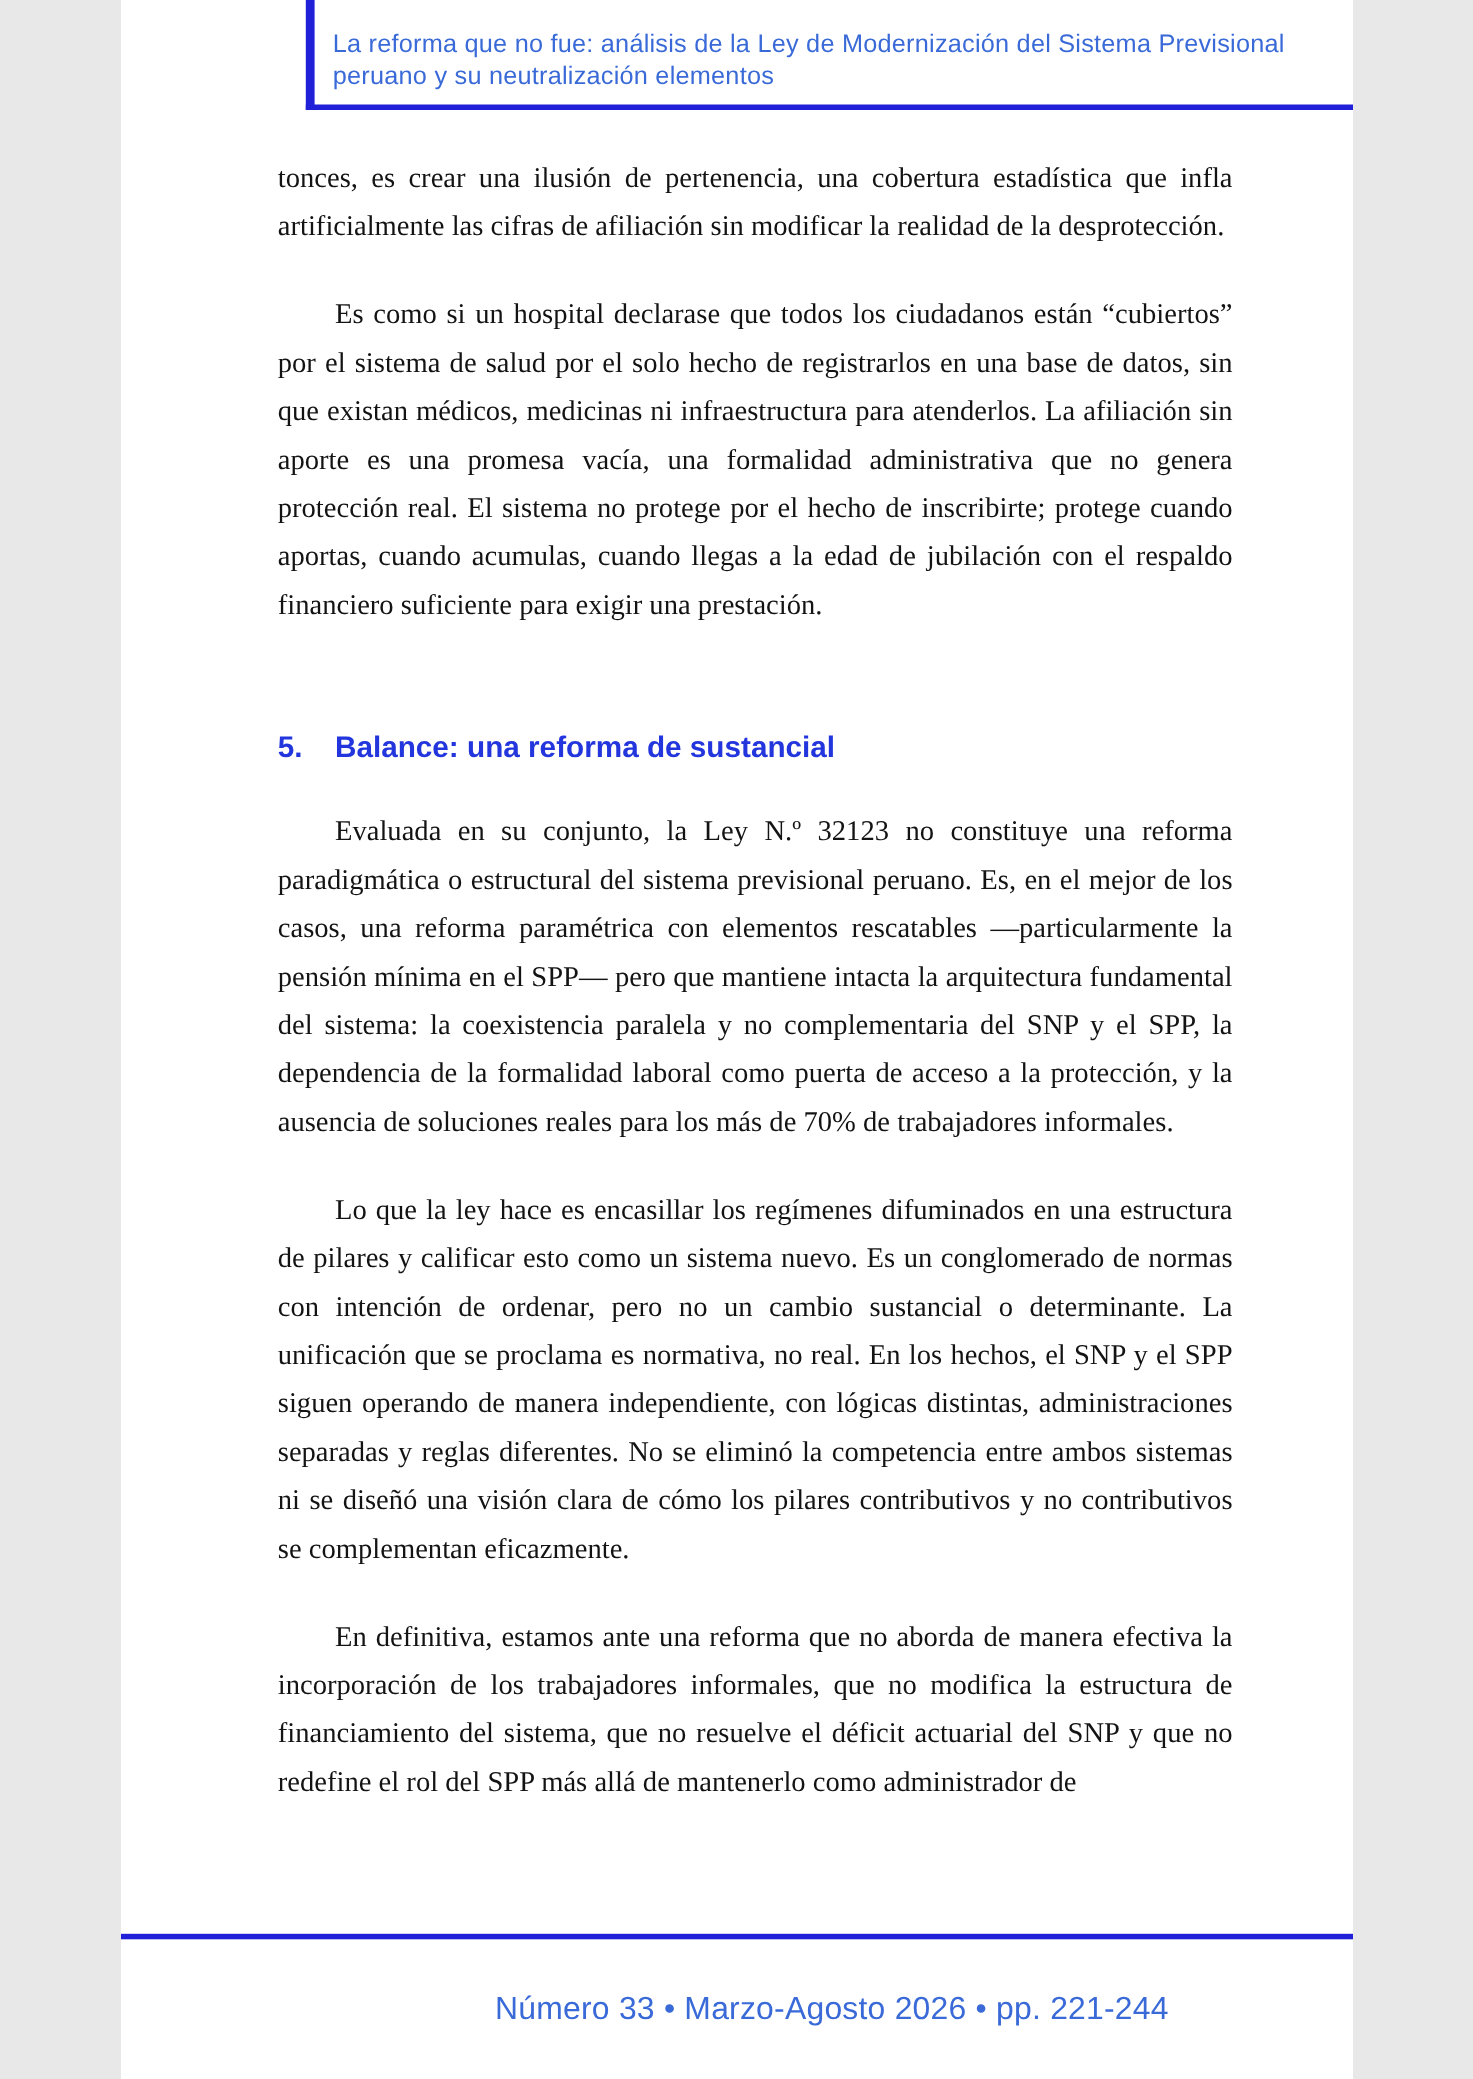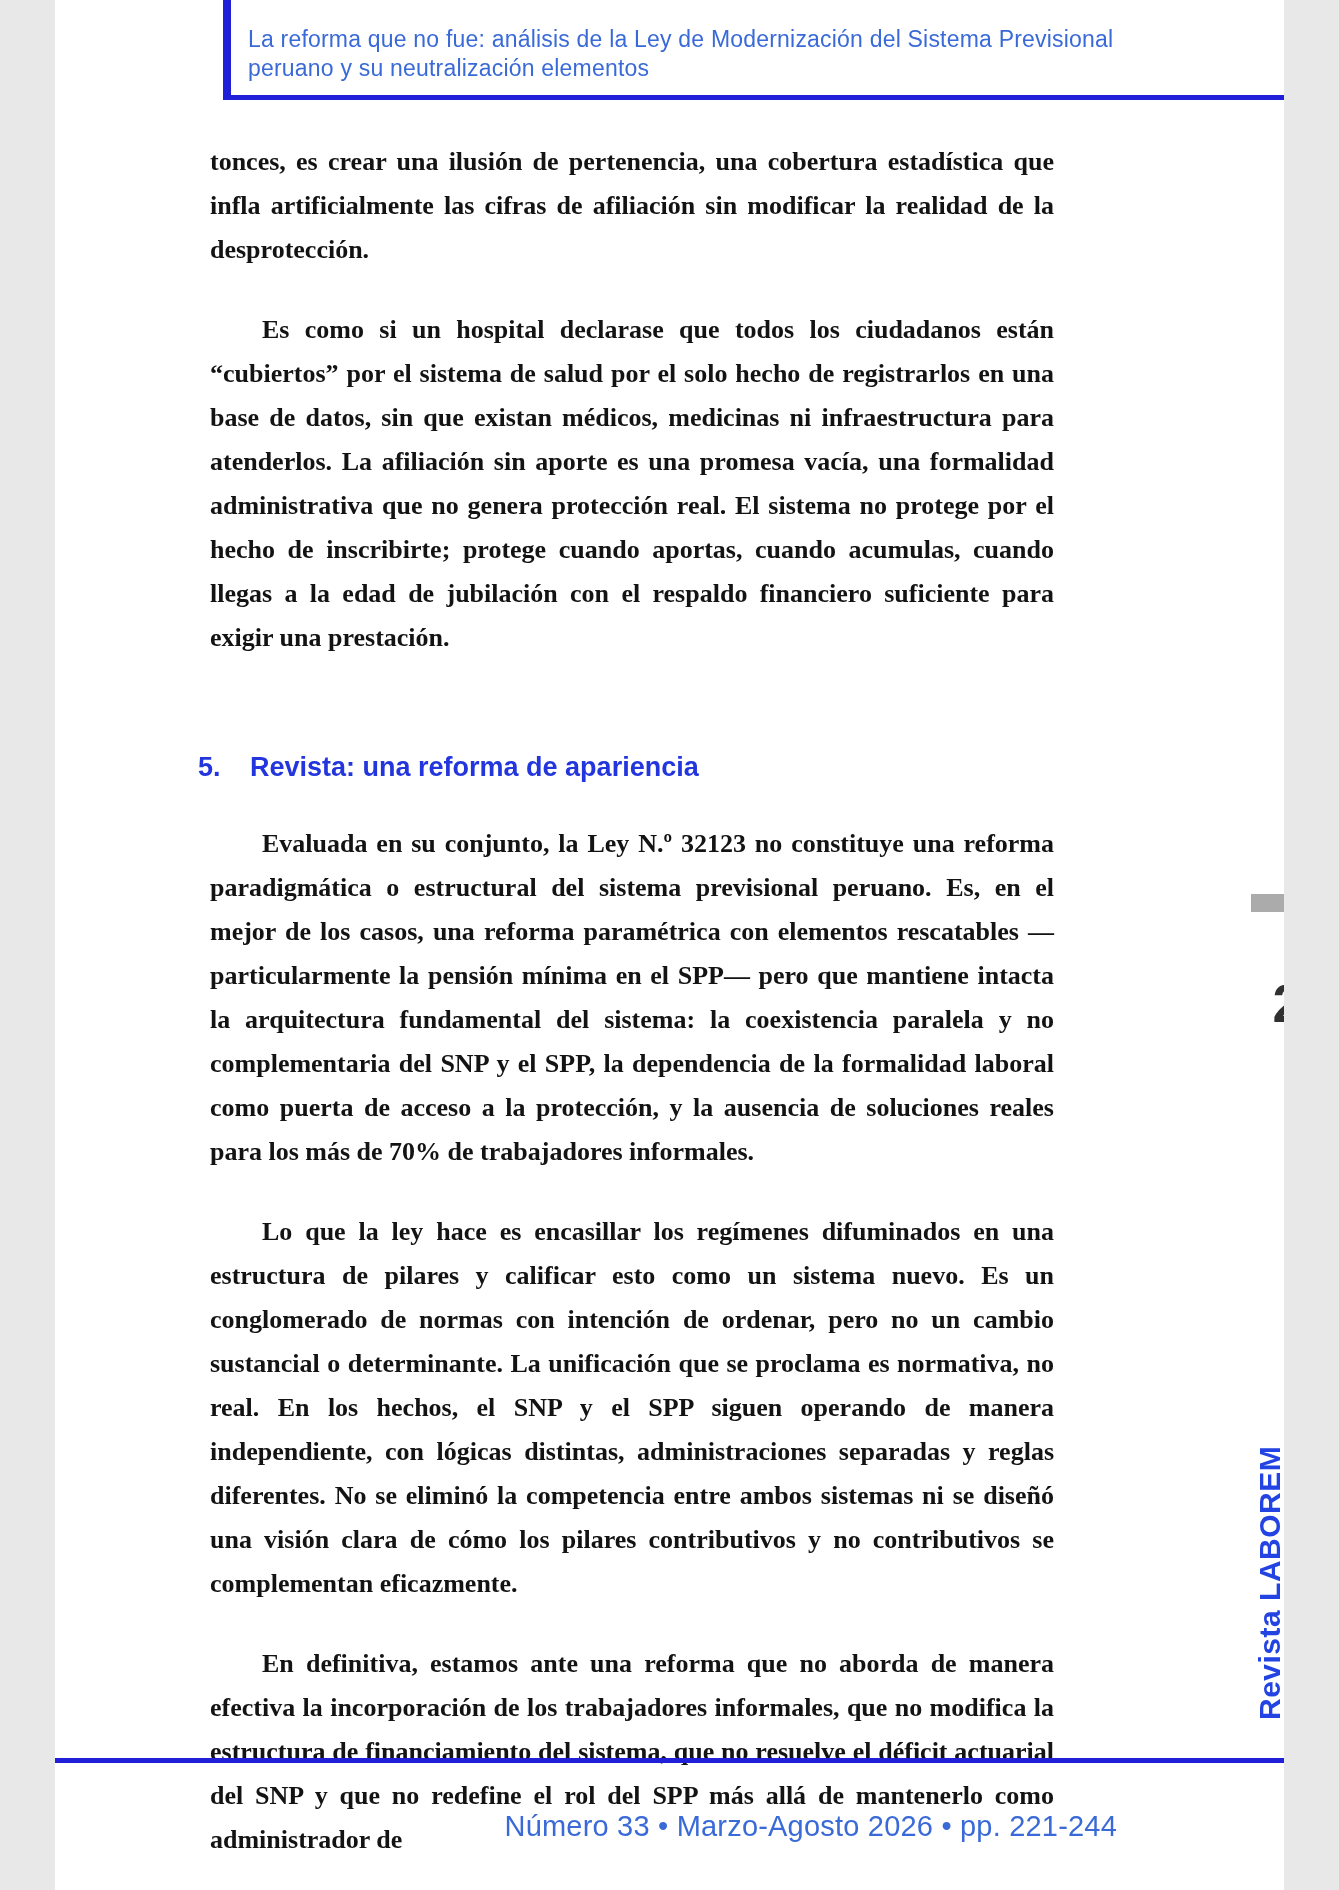--- a/index.html
+++ b/index.html
@@ -1,18 +1,18 @@
 <!DOCTYPE html>
 <html lang="es" style="--line-blue: #2020d8; --header-blue: #3a6ad8; --heading-blue: #2336dd; --vertical-blue: #2344e2; --footer-blue: #3a6ad8;"><head>
 <meta charset="utf-8">
 <style>
   html, body { margin: 0; padding: 0; background: #e8e8e8; }
   .page {
     position: relative;
-    width: 1229px;
+    width: 1120px;
     height: 1890px;
     background: #ffffff;
     margin: 0 auto;
     overflow: hidden;
     font-family: "Liberation Serif", serif;
   }
 
   
   .header {
     position: absolute;
@@ -38,21 +38,21 @@
   .body-col {
     position: absolute;
     left: 143px;
     top: 140px;
     width: 868px;
     color: #131313;
     font-size: 26px;
     line-height: 44px;
     text-align: justify;
   }
-  .body-col p { margin: 12px; font-weight: bold; }
+  .body-col p { margin: 0; }
   .para { margin-top: 36px !important; text-indent: 52px; }
   .para-first { margin-top: 0 !important; text-indent: 0; }
 
   .section-heading {
     display: flex;
     margin-top: 90px;
     margin-bottom: 38px;
     font-family: "Liberation Sans", sans-serif;
     font-weight: 700;
     font-size: 27px;
@@ -139,21 +139,21 @@
       <div>peruano y su neutralización elementos</div>
     </div>
   </div>
 
   <div class="body-col">
     <p class="para para-first">tonces, es crear una ilusión de pertenencia, una cobertura estadística que infla artificialmente las cifras de afiliación sin modificar la realidad de la desprotección.</p>
     <p class="para">Es como si un hospital declarase que todos los ciudadanos están “cubiertos” por el sistema de salud por el solo hecho de registrarlos en una base de datos, sin que existan médicos, medicinas ni infraestructura para atenderlos. La afiliación sin aporte es una promesa vacía, una formalidad administrativa que no genera protección real. El sistema no protege por el hecho de inscribirte; protege cuando aportas, cuando acumulas, cuando llegas a la edad de jubilación con el respaldo financiero suficiente para exigir una prestación.</p>
 
     <div class="section-heading">
       <span class="num">5.</span>
-      <span>Revista: una reforma de apariencia</span>
+      <span>Balance: una reforma de sustancial</span>
     </div>
 
     <p class="para" style="margin-top:0 !important;">Evaluada en su conjunto, la Ley N.º 32123 no constituye una reforma paradigmática o estructural del sistema previsional peruano. Es, en el mejor de los casos, una reforma paramétrica con elementos rescatables —particularmente la pensión mínima en el SPP— pero que mantiene intacta la arquitectura fundamental del sistema: la coexistencia paralela y no complementaria del SNP y el SPP, la dependencia de la formalidad laboral como puerta de acceso a la protección, y la ausencia de soluciones reales para los más de 70% de trabajadores informales.</p>
     <p class="para">Lo que la ley hace es encasillar los regímenes difuminados en una estructura de pilares y calificar esto como un sistema nuevo. Es un conglomerado de normas con intención de ordenar, pero no un cambio sustancial o determinante. La unificación que se proclama es normativa, no real. En los hechos, el SNP y el SPP siguen operando de manera independiente, con lógicas distintas, administraciones separadas y reglas diferentes. No se eliminó la competencia entre ambos sistemas ni se diseñó una visión clara de cómo los pilares contributivos y no contributivos se complementan eficazmente.</p>
     <p class="para">En definitiva, estamos ante una reforma que no aborda de manera efectiva la incorporación de los trabajadores informales, que no modifica la estructura de financiamiento del sistema, que no resuelve el déficit actuarial del SNP y que no redefine el rol del SPP más allá de mantenerlo como administrador de</p>
   </div>
 
   <div class="gray-bar"></div>
   <div class="gray-bar-line"></div>
   <div class="page-number">233</div>

